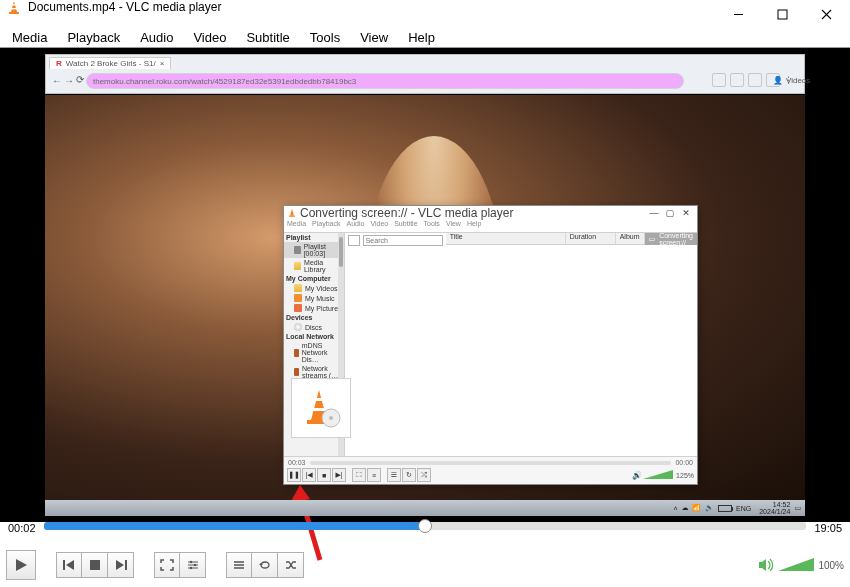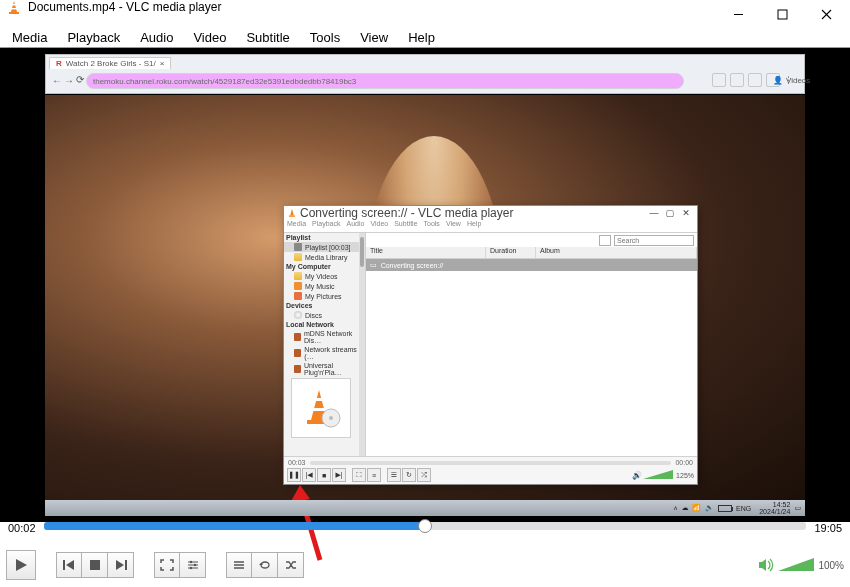--- a/index.html
+++ b/index.html
@@ -42,21 +42,21 @@
 .side-scroll::after { content:""; position:absolute; left:1px; top:4px; width:4px; height:30px; background:#a8a8a8; border-radius:2px; }
 .sidecat { font-weight: bold; padding: 1px 2px; font-size: 7px; color: #333; }
 .sideitem { padding: 1px 2px 1px 10px; font-size: 7px; color: #333; display: flex; align-items: center; gap: 3px; }
 .sideitem.sel { background: #d8d8d8; }
 .si-icon { width: 8px; height: 8px; display: inline-block; }
 .si-folder { background: linear-gradient(#f6d67a,#e8b83a); border-radius:1px; }
 .si-music { background: #f09030; border-radius:1px; }
 .si-pic { background: #e87040; border-radius:1px; }
 .si-disc { background: radial-gradient(circle,#fff,#bbb); border-radius:50%; }
 .si-net { background: #b85a2a; border-radius:1px; }
-.main { flex: 1; display: flex; flex-direction: column; }
+.main { flex: 1; display: flex; }
 .search-row { height: 14px; display: flex; align-items: center; justify-content: flex-end; padding: 0 3px; gap: 3px; }
 .search-row input { width: 80px; height: 11px; font-size: 7px; border: 1px solid #b0b0b0; padding: 0 2px; }
 .cols { height: 12px; background: #f0f0f0; border-bottom: 1px solid #d0d0d0; display: flex; font-size: 7px; color: #333; }
 .col { padding: 0 4px; border-right: 1px solid #d8d8d8; }
 .listrow { height: 12px; background: #a8a8a8; color: #fff; font-size: 7px; padding: 0 4px; display: flex; align-items: center; gap: 4px; }
 .thumb { position: absolute; left: 291px; top: 330px; width: 60px; height: 60px; border: 1px solid #d0d0d0; display: flex; align-items: center; justify-content: center; background: #fff; }
 .inner-controls { height: 28px; border-top: 1px solid #d0d0d0; background: #f6f6f6; display: flex; flex-direction: column; }
 .inner-seek { display: flex; align-items: center; font-size: 7px; color: #666; padding: 2px 4px; gap: 4px; }
 .inner-seek-bar { flex: 1; height: 4px; background: #ddd; border-radius: 2px; }
 .inner-btn-row { display: flex; align-items: center; padding: 0 3px; gap: 1px; }

